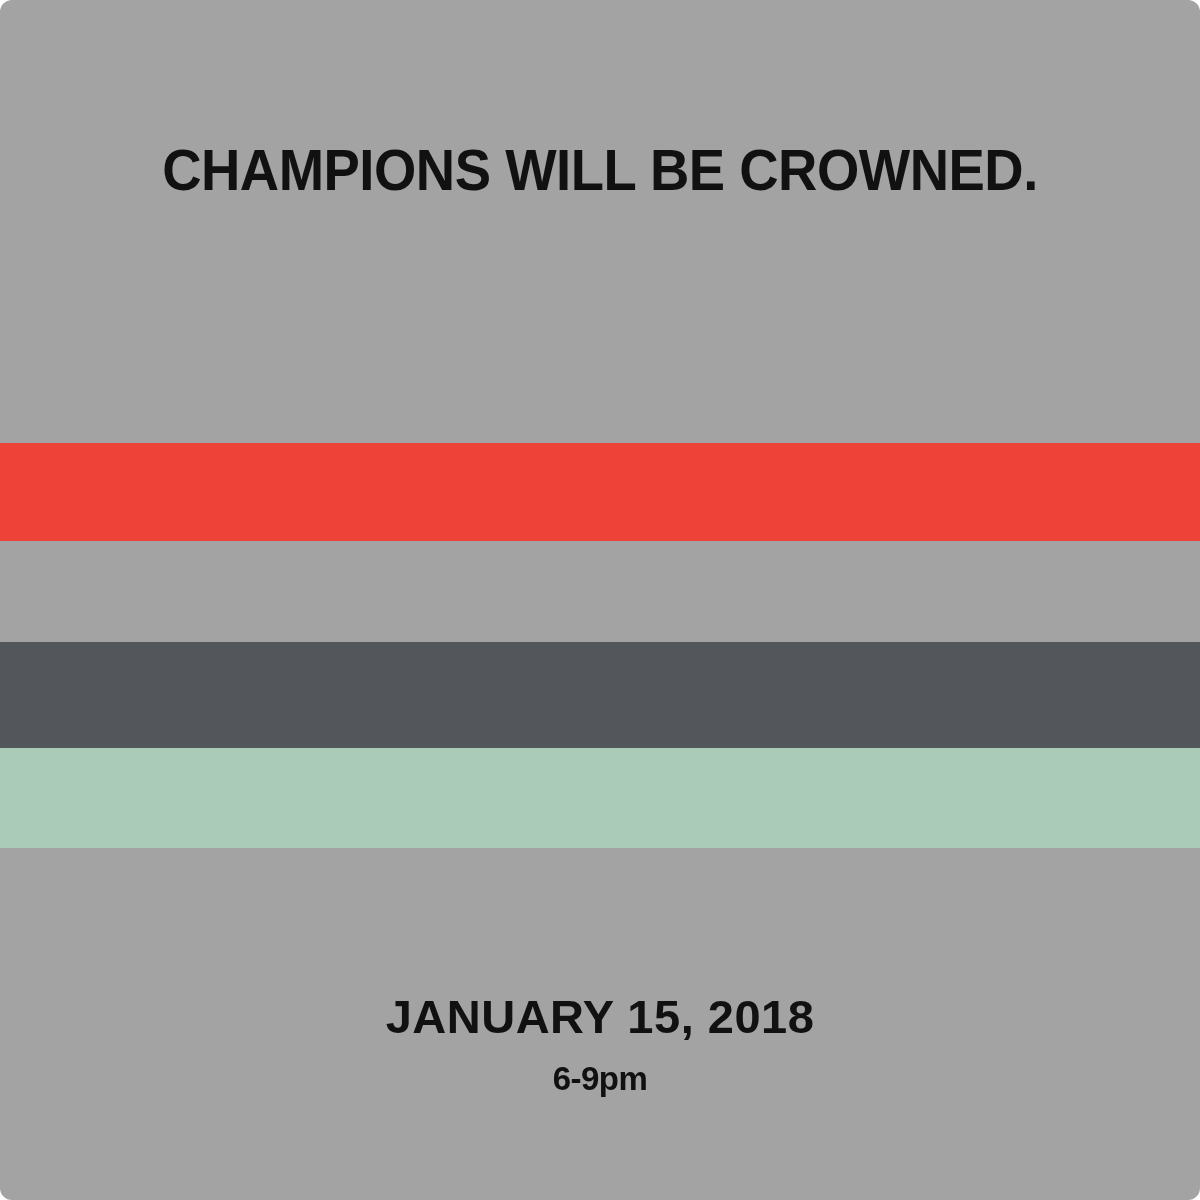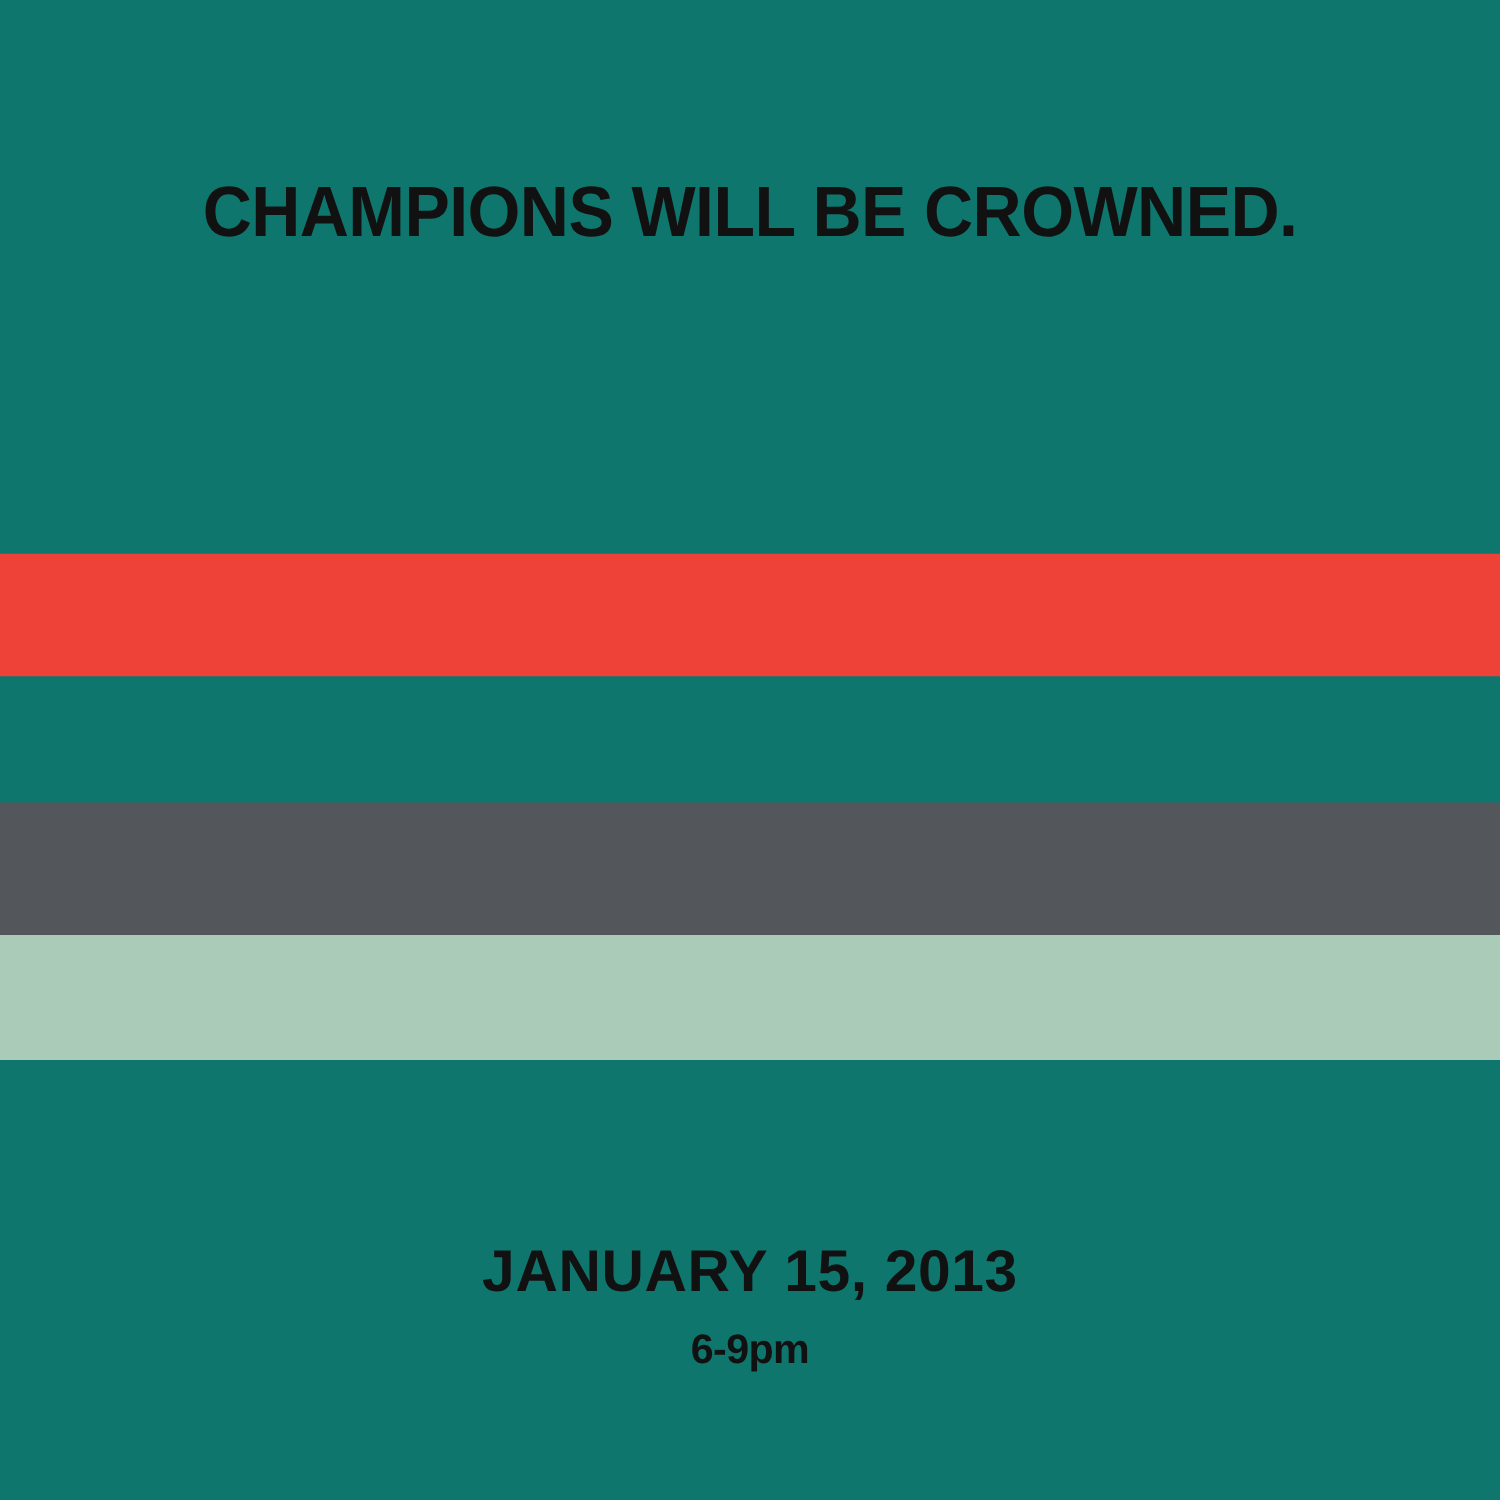--- a/index.html
+++ b/index.html
@@ -92,28 +92,28 @@
     font-weight: 700;
     font-size: 33px;
     line-height: 50px;
     letter-spacing: -0.5px;
     white-space: nowrap;
   }
 </style>
 </head>
 <body>
 
-<div id="poster" style="background: #0f766e;">
+<div id="poster" style="background: #a3a3a3; border-radius: 12px;">
 
   <div class="headline" style="color: rgb(17, 17, 17);">CHAMPIONS WILL BE CROWNED.</div>
 
   <div class="band band-red" style="background: rgb(238, 66, 56);"></div>
 
   <div class="band band-gray" style="background: rgb(83, 87, 92);"></div>
 
   <div class="band band-green" style="background: rgb(169, 203, 183);"></div>
 
   <div class="footer" style="color: rgb(17, 17, 17);">
-    <span class="footer-date">JANUARY 15, 2013</span>
+    <span class="footer-date">JANUARY 15, 2018</span>
     <span class="footer-time">6-9pm</span>
   </div>
 
 </div>
 
 </body></html>

